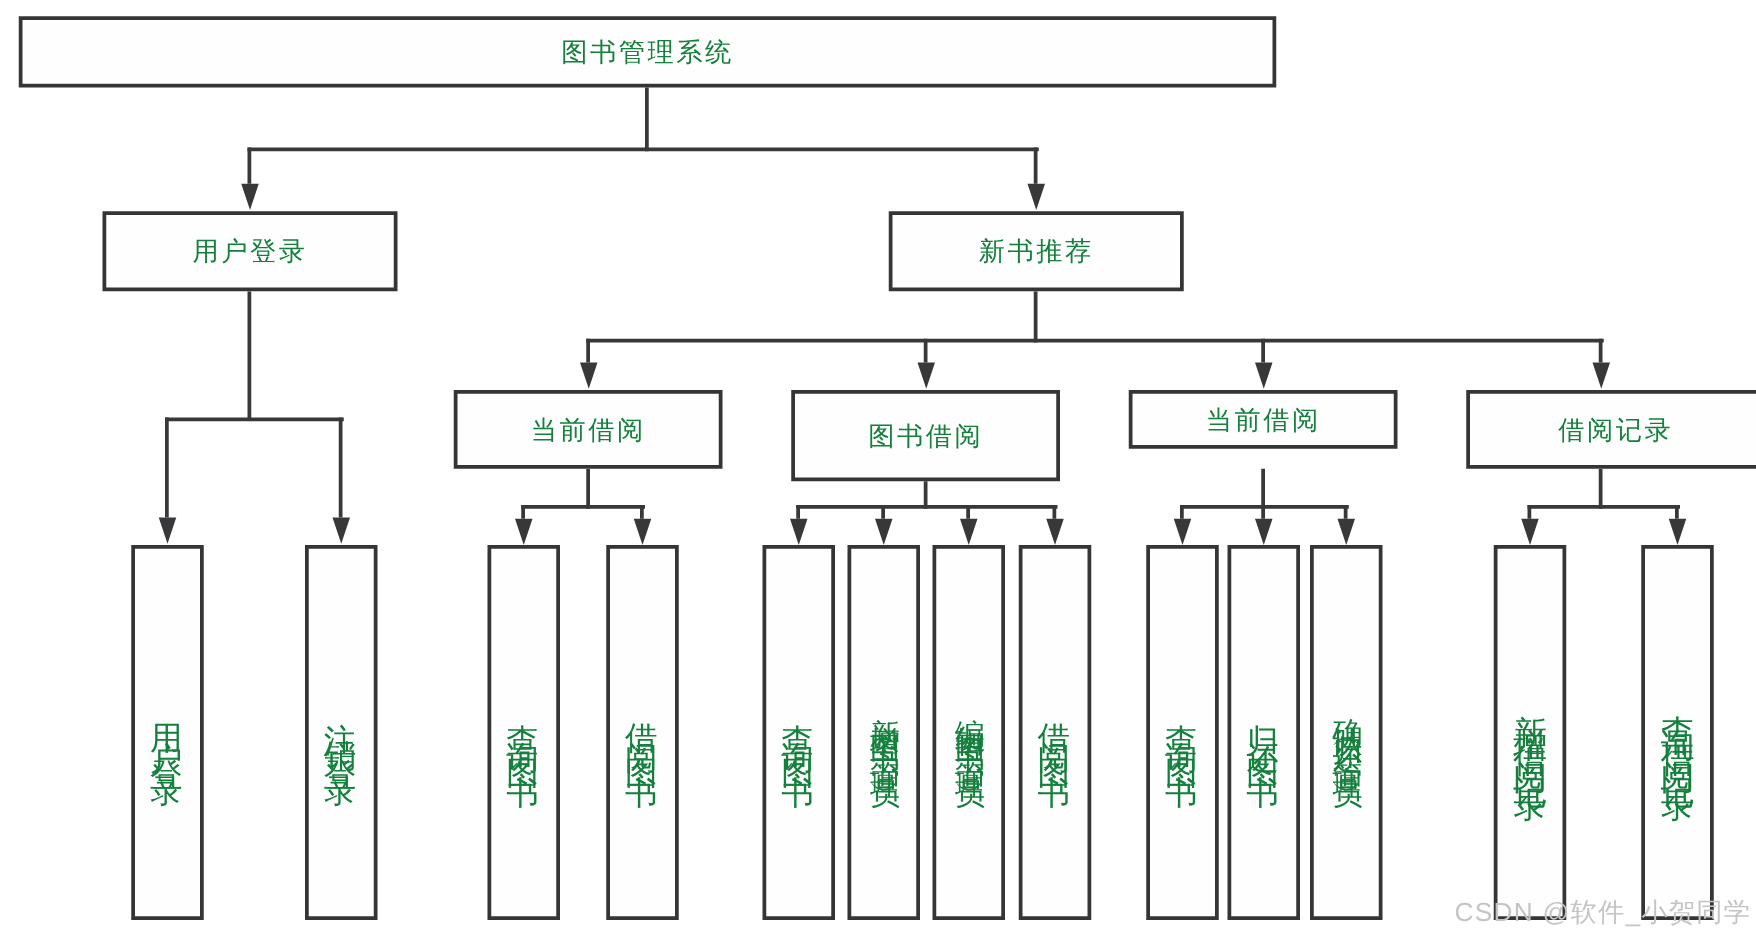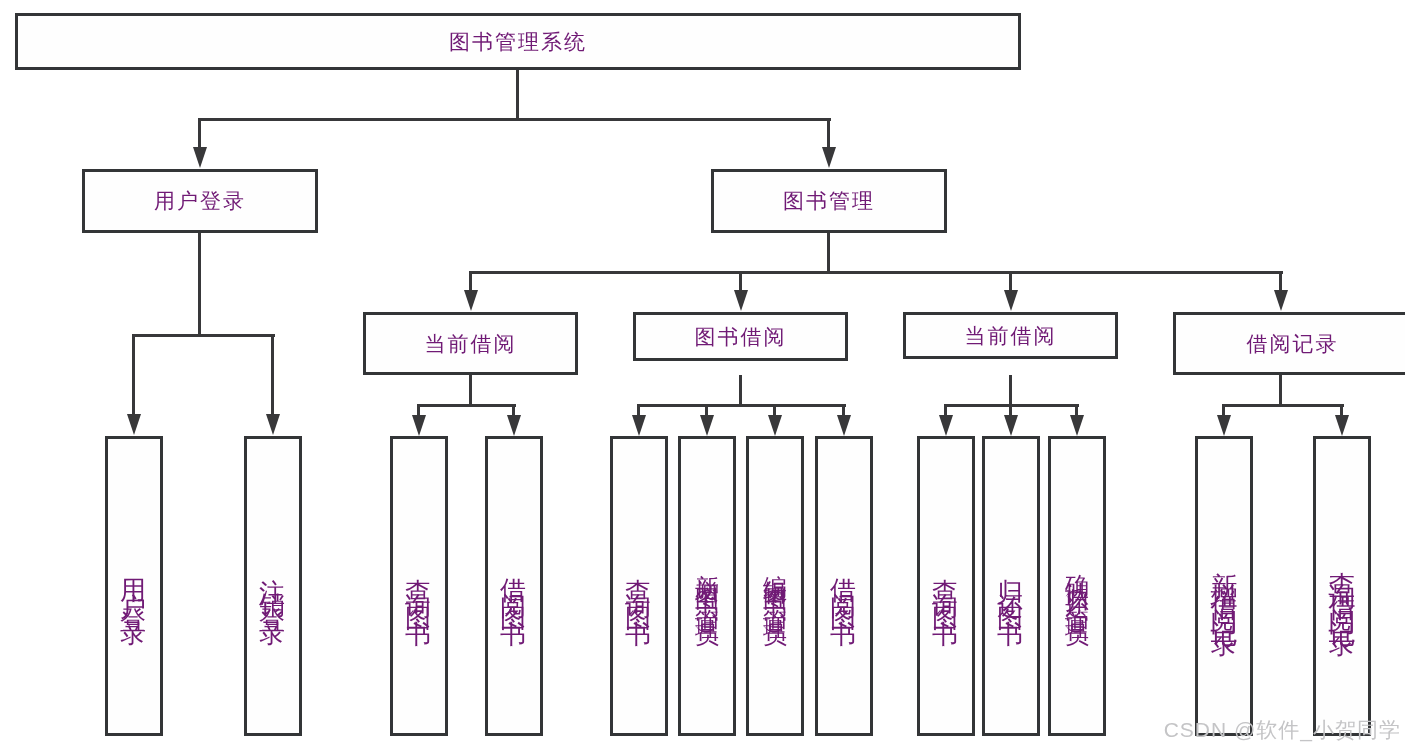--- a/index.html
+++ b/index.html
@@ -12,21 +12,21 @@
     overflow: hidden;
   }
   .box {
     position: absolute;
     background: #fefefe;
     border: 3px solid #333537;
     box-sizing: border-box;
     display: flex;
     align-items: center;
     justify-content: center;
-    color: #701a75;
+    color: #15803d;
   }
   .hbox { font-size: 21px; letter-spacing: 2px; }
   .vbox {
     writing-mode: vertical-rl;
     text-orientation: mixed;
     font-size: 26px;
     letter-spacing: 14px;
   }
   .vbox.mid   { font-size: 27px; letter-spacing: 12px; }
   .vbox.small { font-size: 24px; letter-spacing: 7px; }
@@ -98,27 +98,27 @@
   <div class="arrow" style="left:1340px;top:404px;height:11px"></div>
 
   <div class="box hbox" style="left:15px;top:13px;width:1006px;height:57px">
     <span>图书管理系统</span>
   </div>
 
   <div class="box hbox" style="left:82px;top:169px;width:236px;height:64px">
     <span>用户登录</span>
   </div>
   <div class="box hbox" style="left:711px;top:169px;width:236px;height:64px">
-    <span>图书管理</span>
+    <span>新书推荐</span>
   </div>
 
   <div class="box hbox" style="left:363px;top:312px;width:215px;height:63px">
     <span>当前借阅</span>
   </div>
-  <div class="box hbox" style="left:633px;top:312px;width:215px;height:49px">
+  <div class="box hbox" style="left:633px;top:312px;width:215px;height:73px">
     <span>图书借阅</span>
   </div>
   <div class="box hbox" style="left:903px;top:312px;width:215px;height:47px">
     <span>当前借阅</span>
   </div>
   <div class="box hbox" style="left:1173px;top:312px;width:239px;height:63px">
     <span>借阅记录</span>
   </div>
 
   <div class="box vbox" style="left:105px;top:436px;width:58px;height:300px">

